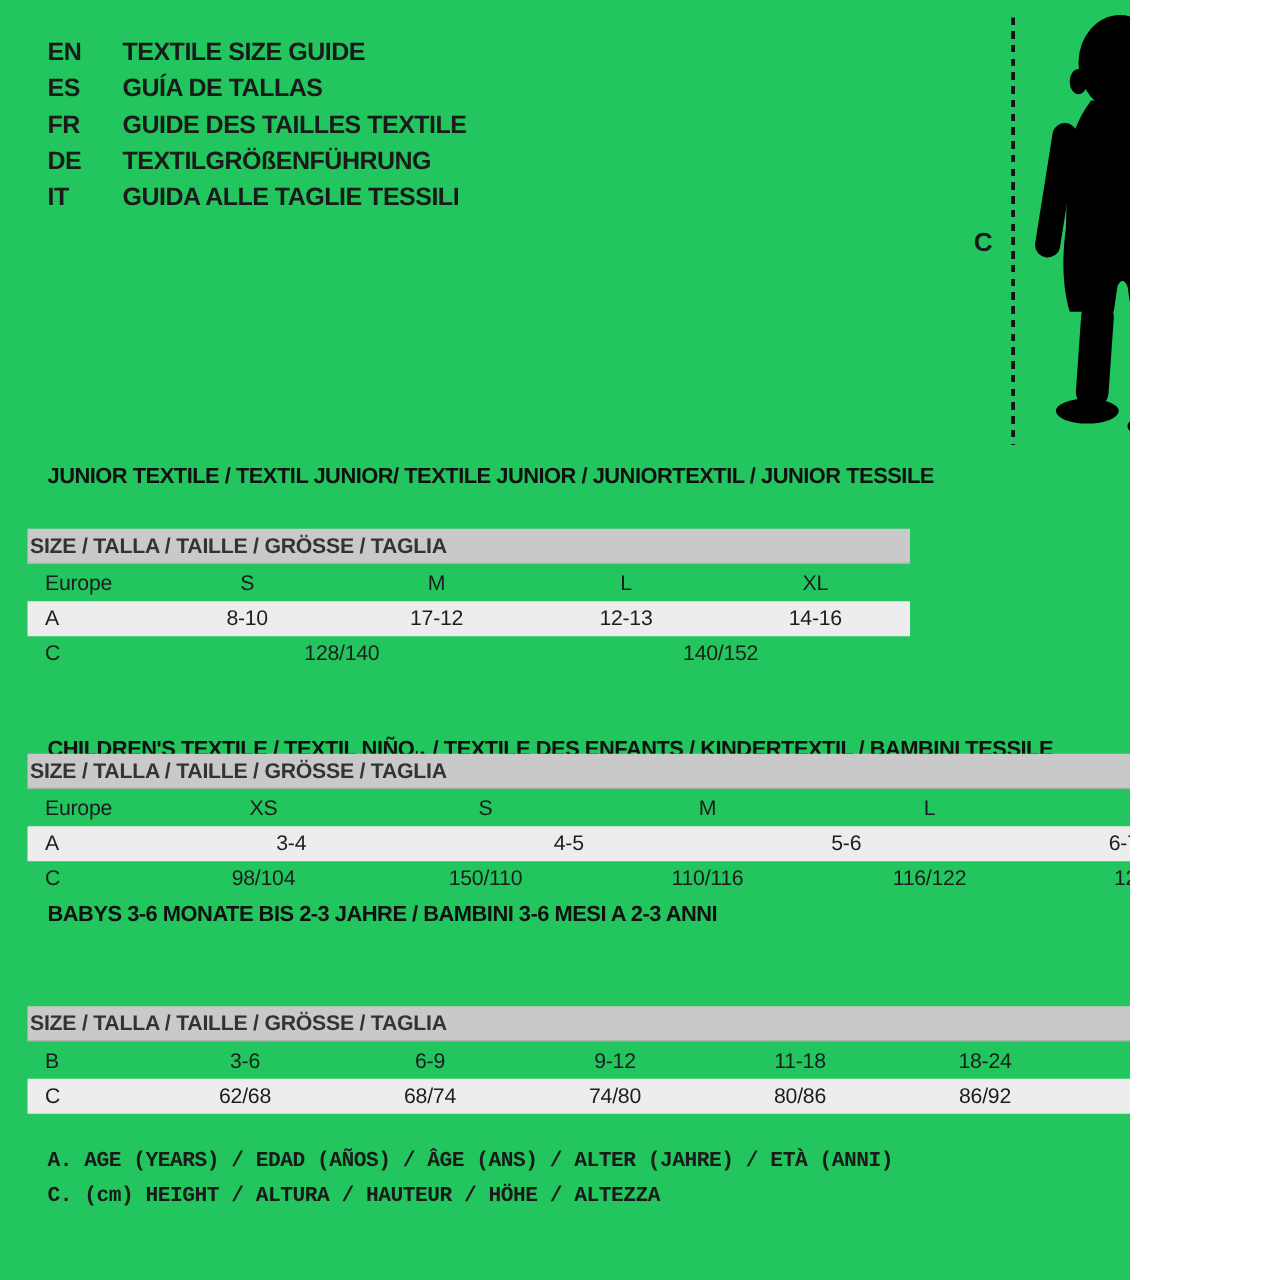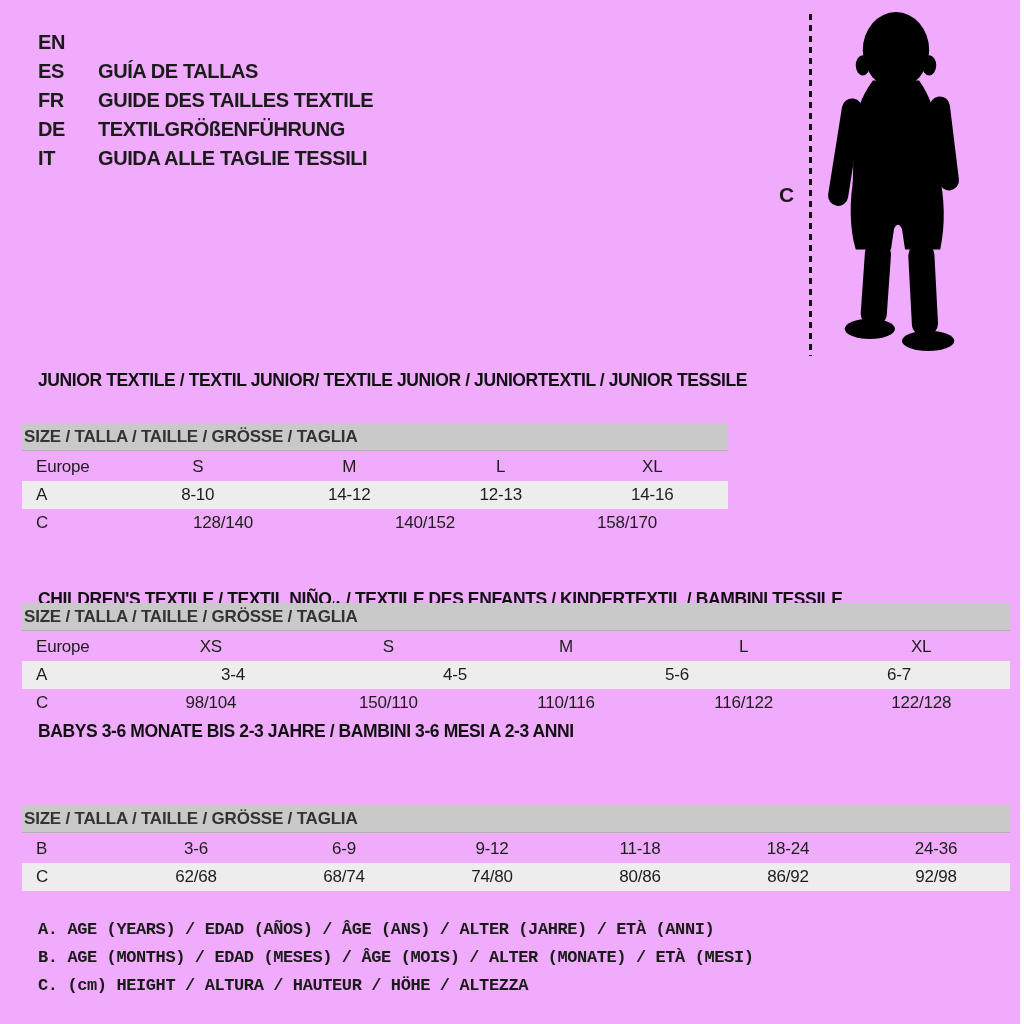--- a/index.html
+++ b/index.html
@@ -1,17 +1,17 @@
 <!DOCTYPE html>
 <html style="--header-bg: #c9c9c9; --row-bg: #ededed;"><head>
 <meta charset="utf-8">
 <style>
   html,body{margin:0;padding:0;background:#fff;}
   .page{
-    position:relative;width:1020px;height:1024px;background:#f0abfc;
+    position:relative;width:904px;height:1024px;background:#22c55e;
     font-family:"Liberation Sans",sans-serif;color:#1a1a1a;overflow:hidden;
   }
   
   .langs{position:absolute;left:38px;top:28px;}
   .lang-row{display:flex;height:29px;align-items:center;font-weight:700;font-size:20px;letter-spacing:-0.4px;}
   .lang-code{width:60px;}
   
   .measure-line{
     position:absolute;left:809px;top:14px;width:3px;height:342px;
     background:repeating-linear-gradient(to bottom,#121212 0 6px,transparent 6px 11px);
@@ -47,20 +47,21 @@
   .legend-row{height:28px;line-height:28px;font-weight:700;font-size:17px;letter-spacing:-0.4px;}
 </style>
 </head>
 <body>
 
 <div class="page">
 
   <div class="langs" id="langs">
       <div class="lang-row">
         <span class="lang-code">EN</span>
+        <span>TEXTILE SIZE GUIDE</span>
       </div>
       <div class="lang-row">
         <span class="lang-code">ES</span>
         <span>GUÍA DE TALLAS</span>
       </div>
       <div class="lang-row">
         <span class="lang-code">FR</span>
         <span>GUIDE DES TAILLES TEXTILE</span>
       </div>
       <div class="lang-row">
@@ -99,29 +100,28 @@
         <div class="t-row">
           <div class="t-label">Europe</div>
           <div class="t-cell">S</div>
           <div class="t-cell">M</div>
           <div class="t-cell">L</div>
           <div class="t-cell">XL</div>
         </div>
         <div class="t-row shaded">
           <div class="t-label">A</div>
           <div class="t-cell">8-10</div>
-          <div class="t-cell">14-12</div>
+          <div class="t-cell">17-12</div>
           <div class="t-cell">12-13</div>
           <div class="t-cell">14-16</div>
         </div>
         <div class="t-row">
           <div class="t-label">C</div>
           <div class="t-cell">128/140</div>
           <div class="t-cell">140/152</div>
-          <div class="t-cell">158/170</div>
         </div>
       </div>
   </div>
 
   <h2 class="sec-heading" id="heading-children">
     <span>CHILDREN'S TEXTILE / TEXTIL NIÑO</span><span class="subscript">/A</span><span> / TEXTILE DES ENFANTS / KINDERTEXTIL / BAMBINI TESSILE</span>
   </h2>
   <div class="size-table" id="table-children">
     <div class="t-header">SIZE / TALLA / TAILLE / GRÖSSE / TAGLIA</div>
     <div class="t-body">
@@ -173,17 +173,16 @@
           <div class="t-cell">74/80</div>
           <div class="t-cell">80/86</div>
           <div class="t-cell">86/92</div>
           <div class="t-cell">92/98</div>
         </div>
       </div>
   </div>
 
   <div class="legend" id="legend">
       <div class="legend-row">A. AGE (YEARS) / EDAD (AÑOS) / ÂGE (ANS) / ALTER (JAHRE) / ETÀ (ANNI)</div>
-      <div class="legend-row">B. AGE (MONTHS) / EDAD (MESES) / ÂGE (MOIS) / ALTER (MONATE) / ETÀ (MESI)</div>
       <div class="legend-row">C. (cm) HEIGHT / ALTURA / HAUTEUR / HÖHE / ALTEZZA</div>
     </div>
 
 </div>
 
 </body></html>

